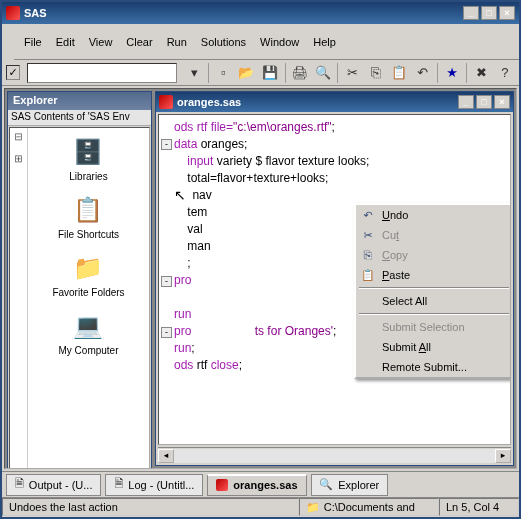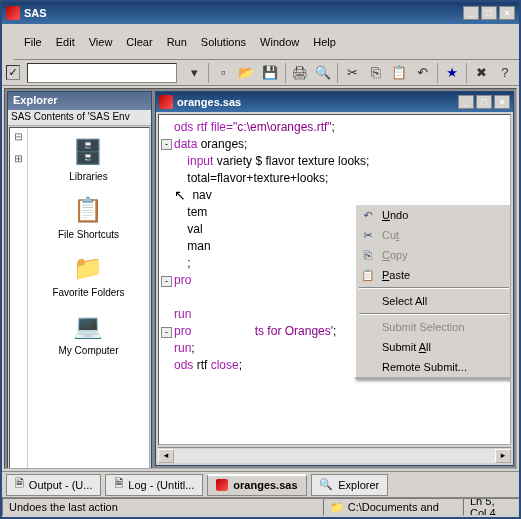--- a/index.html
+++ b/index.html
@@ -293,18 +293,18 @@
   </div>
 
   <div class="statusbar">
     <div class="stat-cell" style="flex:1;">
       <span>Undoes the last action</span>
     </div>
     <div class="stat-cell" style="width:140px;">
       <span>📁</span>
       <span>C:\Documents and</span>
     </div>
-    <div class="stat-cell" style="width:56px;">
+    <div class="stat-cell" style="width:80px;">
       <span>Ln 5, Col 4</span>
     </div>
   </div>
 
 </div>
 
 </body></html>

